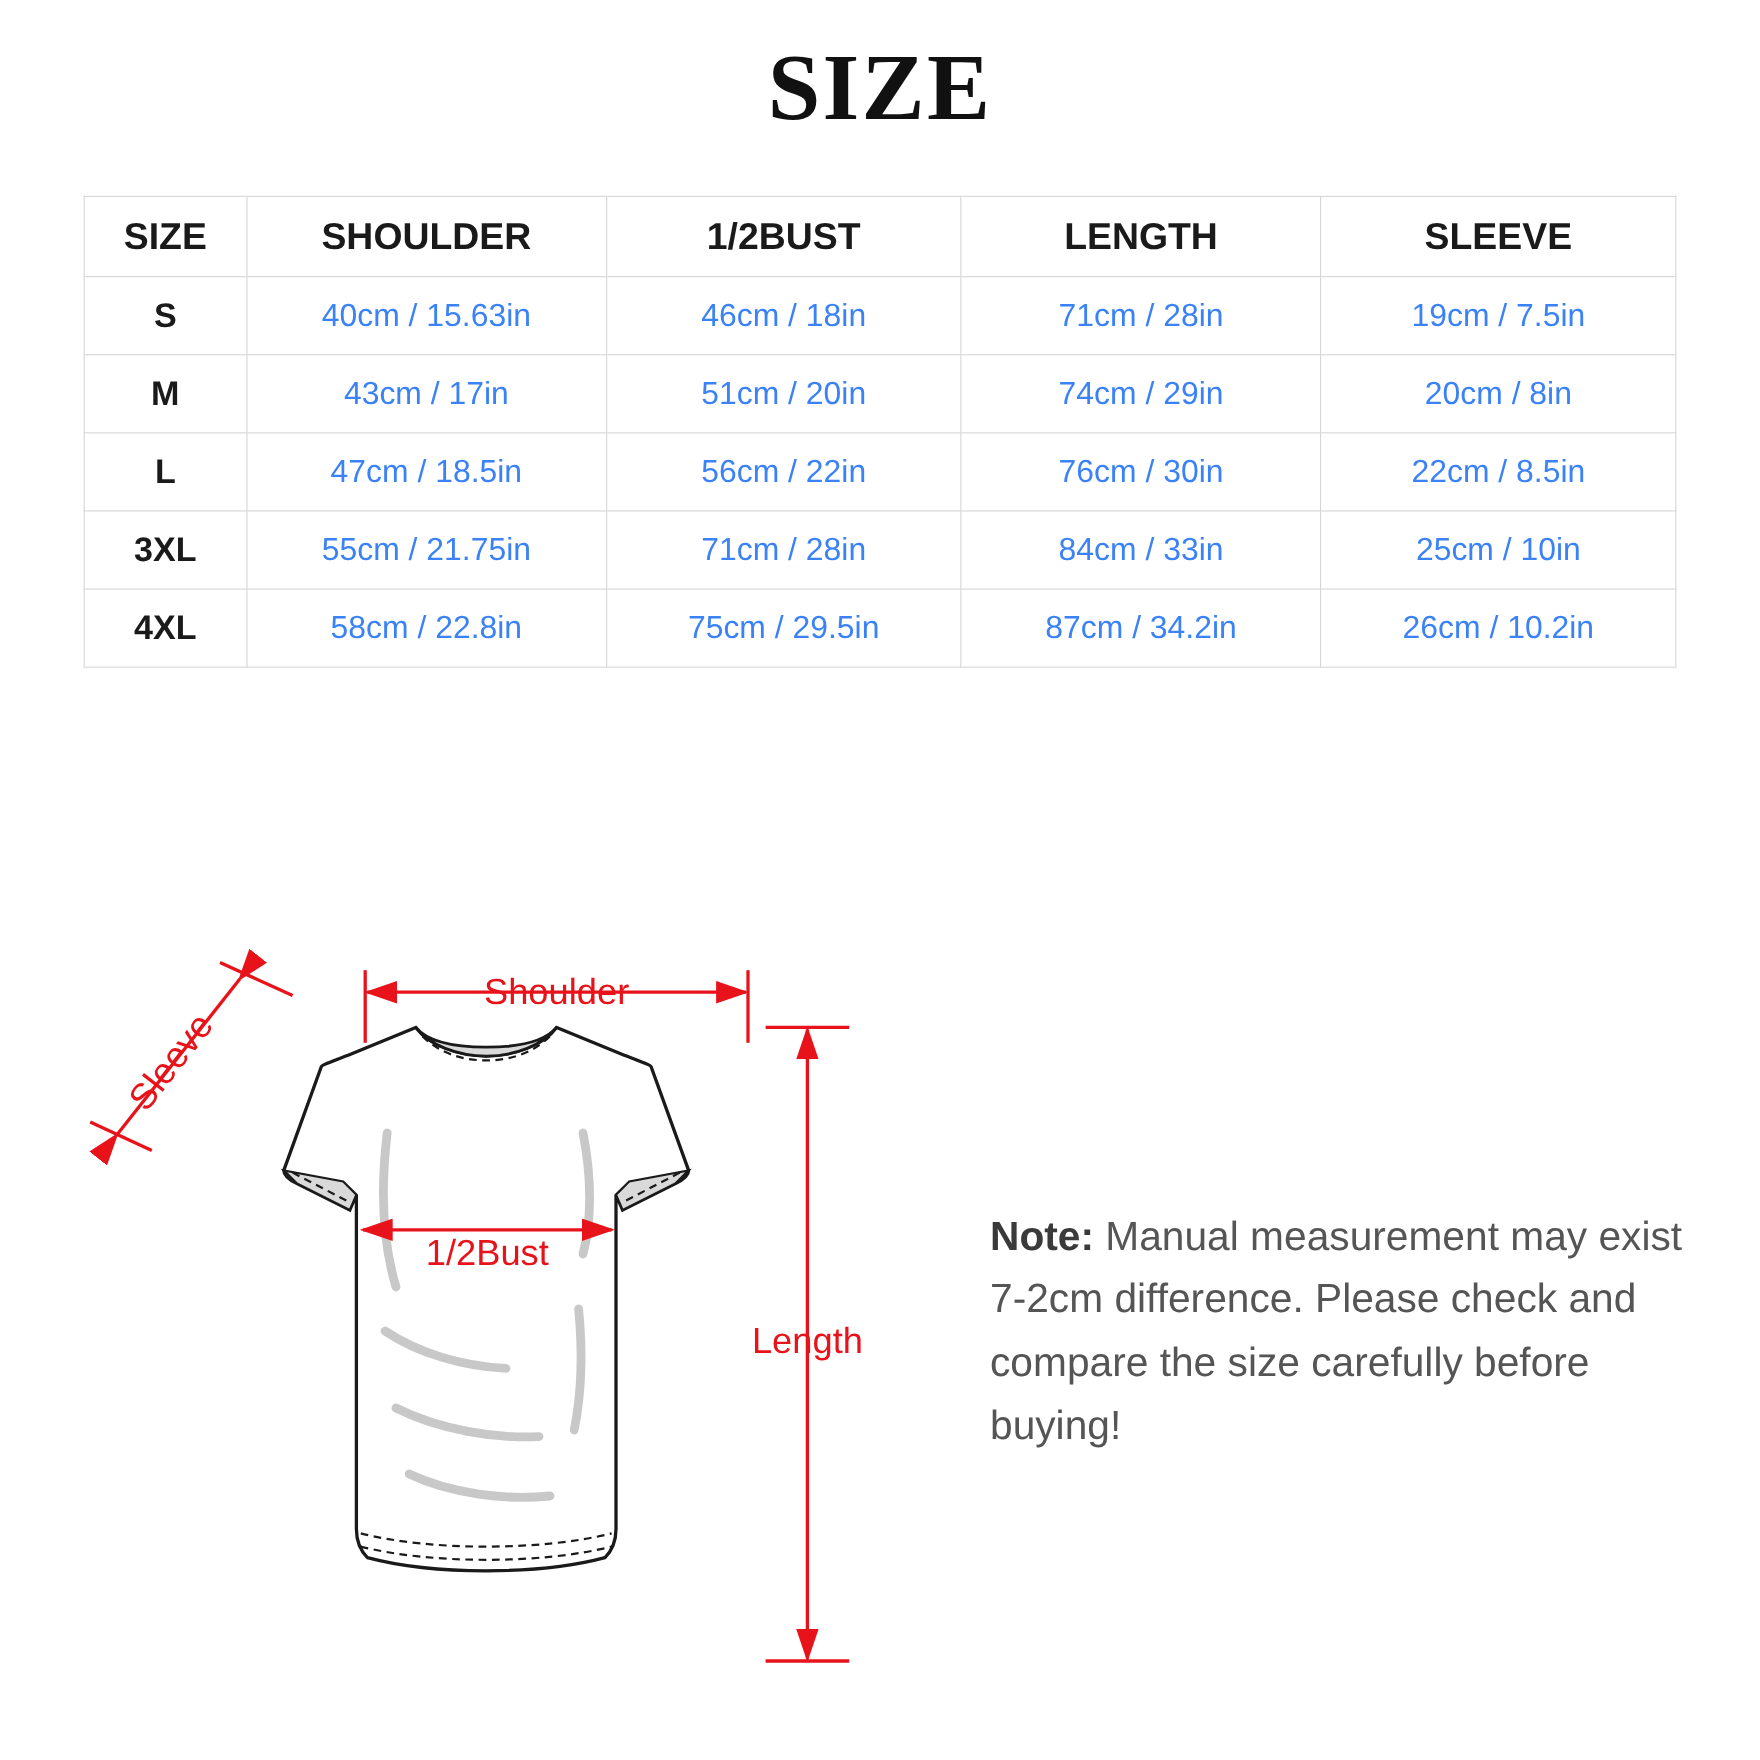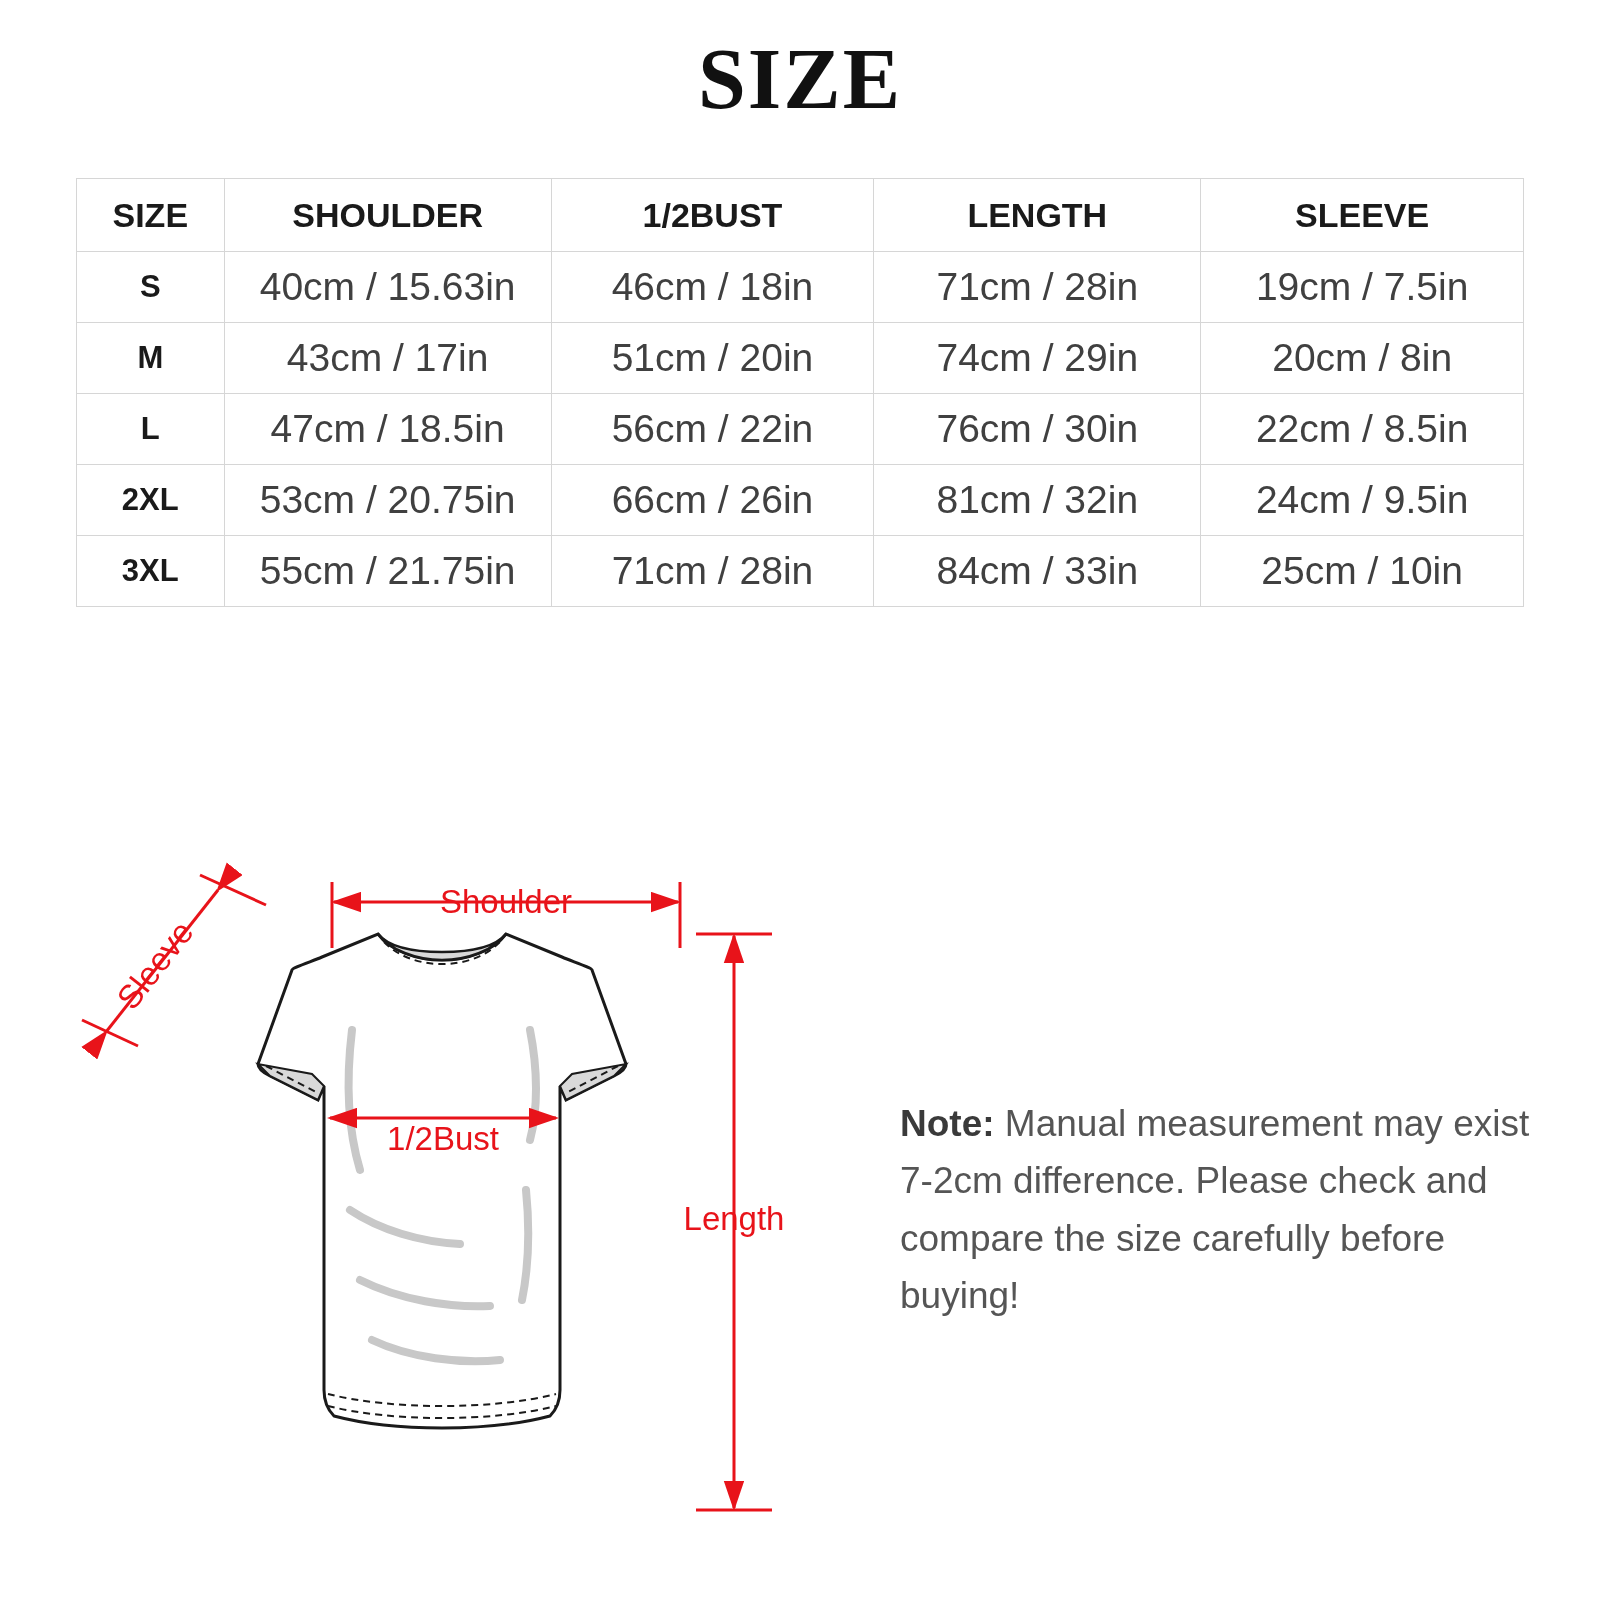--- a/index.html
+++ b/index.html
@@ -52,23 +52,23 @@
     font-weight: bold;
     color: #1a1a1a;
     height: 72px;
   }
   td.size-col {
     font-size: 31px;
     font-weight: bold;
     color: #1a1a1a;
   }
   td.val {
-    font-size: 39px;
+    font-size: 29px;
     font-weight: normal;
-    color: #404040;
+    color: #3b82f6;
   }
   col.c-size { width: 10.2%; }
   col.c-sh   { width: 22.6%; }
   col.c-bu   { width: 22.3%; }
   col.c-le   { width: 22.6%; }
   col.c-sl   { width: 22.3%; }
 
   
   .illus {
     position: absolute;
@@ -134,32 +134,32 @@
         <td class="val">20cm / 8in</td>
       </tr>
       <tr>
         <td class="size-col">L</td>
         <td class="val">47cm / 18.5in</td>
         <td class="val">56cm / 22in</td>
         <td class="val">76cm / 30in</td>
         <td class="val">22cm / 8.5in</td>
       </tr>
       <tr>
-        <td class="size-col">2XL</td>
-        <td class="val">53cm / 20.75in</td>
-        <td class="val">66cm / 26in</td>
-        <td class="val">81cm / 32in</td>
-        <td class="val">24cm / 9.5in</td>
-      </tr>
-      <tr>
         <td class="size-col">3XL</td>
         <td class="val">55cm / 21.75in</td>
         <td class="val">71cm / 28in</td>
         <td class="val">84cm / 33in</td>
         <td class="val">25cm / 10in</td>
+      </tr>
+      <tr>
+        <td class="size-col">4XL</td>
+        <td class="val">58cm / 22.8in</td>
+        <td class="val">75cm / 29.5in</td>
+        <td class="val">87cm / 34.2in</td>
+        <td class="val">26cm / 10.2in</td>
       </tr>
     </tbody>
   </table>
 </div>
 
 <div class="illus">
   <svg width="800" height="700" viewBox="0 0 800 700" xmlns="http://www.w3.org/2000/svg">
     <defs>
       <marker id="arrR" markerWidth="10" markerHeight="10" refX="9" refY="3.4" orient="auto">
         <path d="M0,0 L10,3.4 L0,6.8 z" fill="#e8131a"></path>

